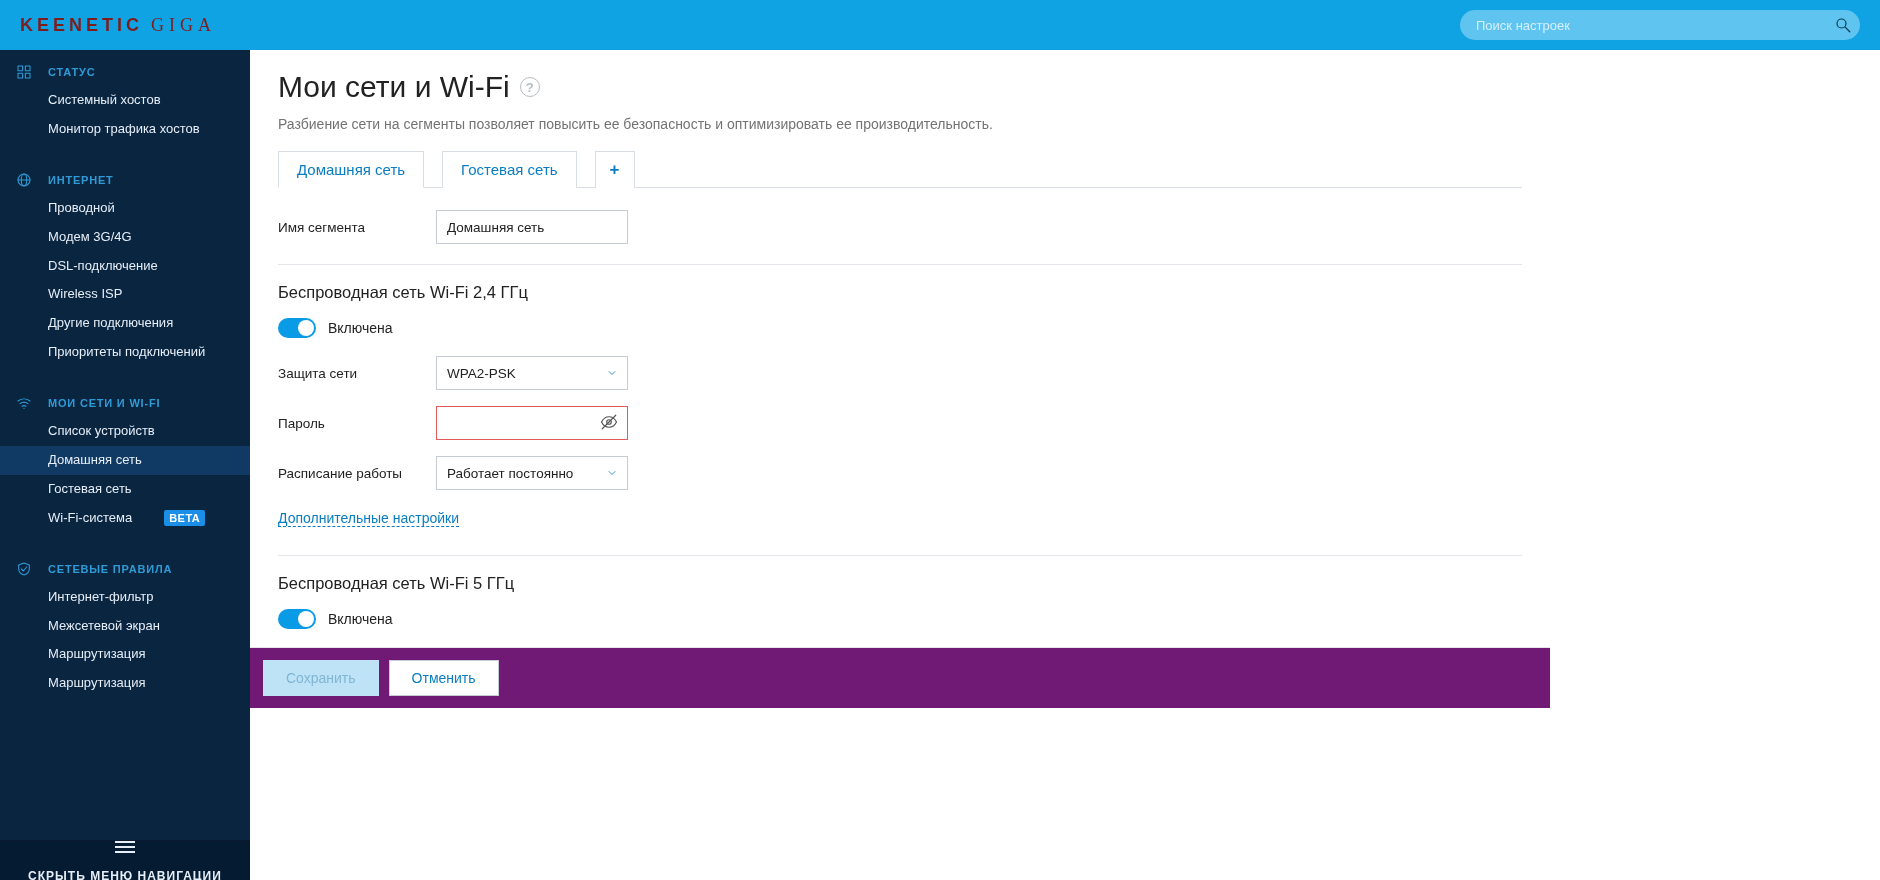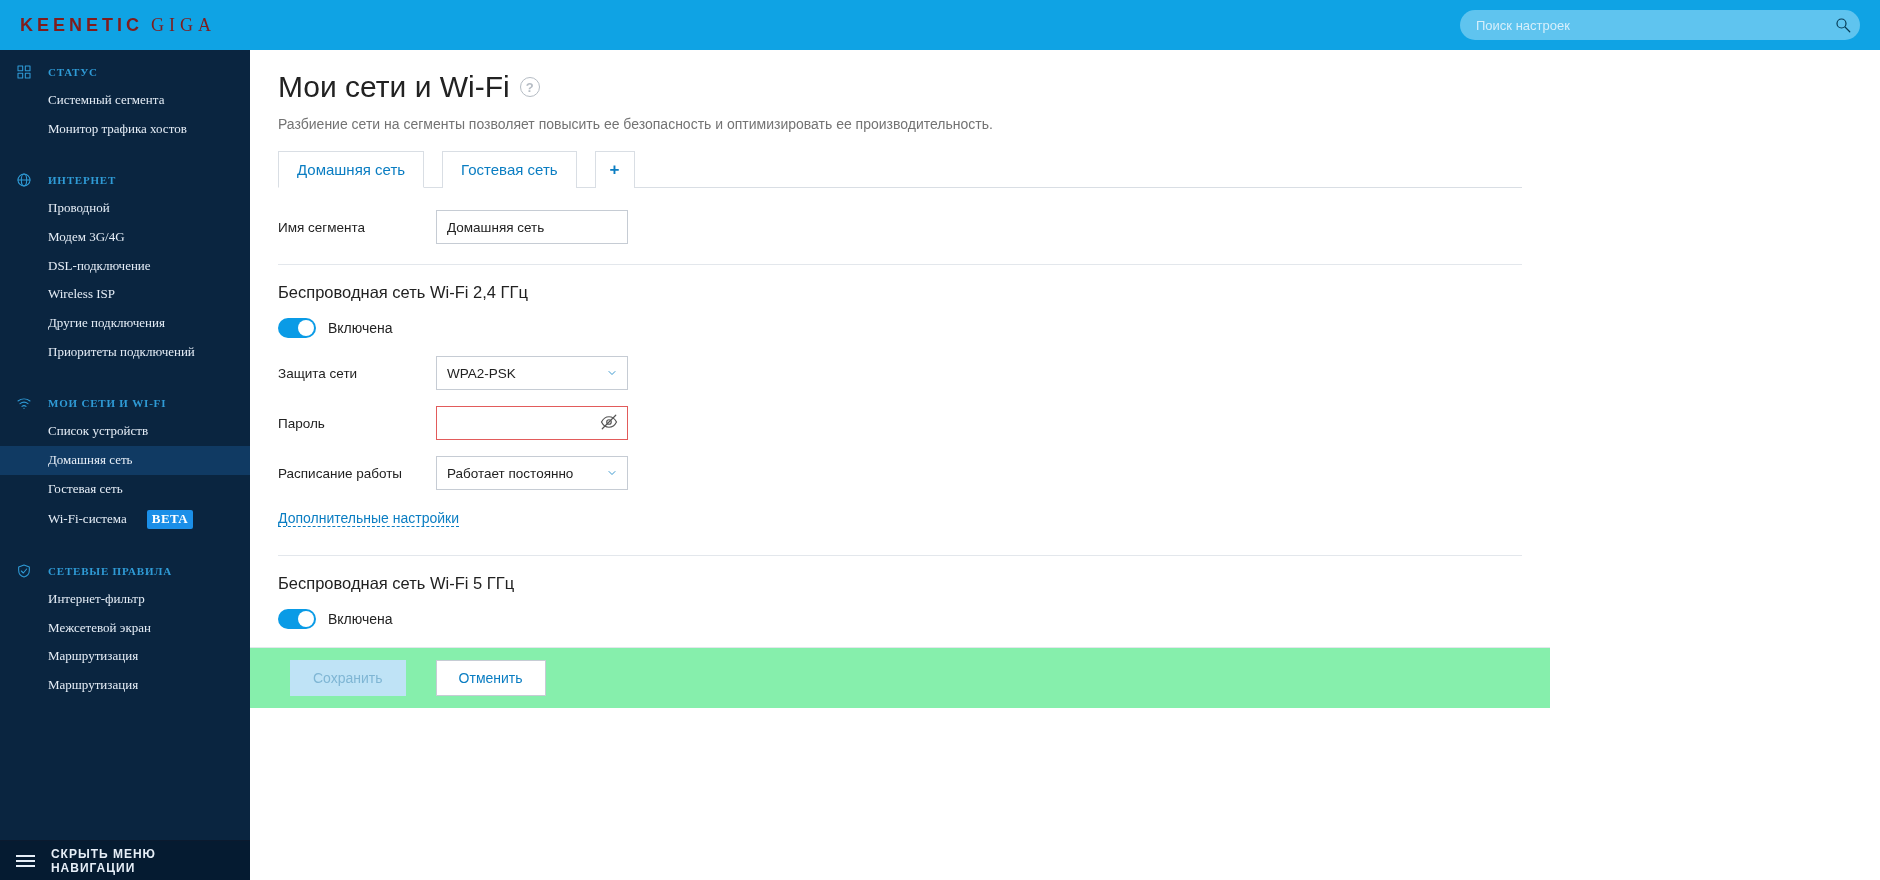--- a/index.html
+++ b/index.html
@@ -26,39 +26,39 @@
     color:#063a53;
   }
 
   .body-row { flex:1; display:flex; min-height:0; }
 
   
   .sidebar {
     width: 250px; background:#0a2540; color:#cfd8e3; display:flex; flex-direction:column;
     flex: 0 0 250px;
   }
-  .side-scroll { flex:1; overflow-y:auto; padding-bottom:8px;font-family:Liberation Serif, serif; }
+  .side-scroll { flex:1; overflow-y:auto; padding-bottom:8px; }
   .side-group-hdr {
     display:flex; align-items:center; gap:14px; padding: 14px 16px 6px 14px;
     color:#2f9bd6; font-size:11px; font-weight:700; letter-spacing:0.8px;
   }
   .side-group-hdr .ico { width:20px; display:flex; justify-content:center; }
   .side-item {
     display:flex; align-items:center; gap:14px; padding:6px 16px 6px 48px;
     color:#e6eef7; font-size:13px; cursor:pointer; line-height:1.3; min-height:26px;
   }
   .side-item.active { background:#103a63; }
   .beta-badge {
-    background:#1b8fe8; color:#fff; font-size:13px; font-weight:700;
-    padding:1px 5px; border-radius:2px; margin-left:6px; letter-spacing:0.5px;
+    background:#1b8fe8; color:#fff; font-size:11px; font-weight:700;
+    padding:1px 5px; border-radius:2px; margin-left:18px; letter-spacing:0.5px;
   }
   .side-collapse {
     height:40px; border-top:1px solid #0b1a2e; background:#051b31;
     display:flex; align-items:center; gap:16px; padding:0 16px;
-    color:#e6eef7; font-size:12px; letter-spacing:1px; font-weight:600;
+    color:#e6eef7; font-size:12px; letter-spacing:1px; font-weight:600;flex-direction:column;
   }
   .side-collapse .ham { width:20px; display:flex; flex-direction:column; gap:3px; }
   .side-collapse .ham span { height:2px; background:#e6eef7; }
 
   
   .main { flex:1; overflow-y:auto; background:#fff; position:relative; }
   .main-inner { padding: 20px 28px 100px 28px; max-width: 1300px; }
   .page-title {
     font-size:30px; font-weight:400; color:#222; display:flex; align-items:center; gap:10px;
   }
@@ -103,22 +103,22 @@
   .toggle-row { display:flex; align-items:center; gap:12px; margin-bottom:18px; }
   .toggle { width:38px; height:20px; border-radius:10px; background:#0a9be6; position:relative; cursor:pointer; }
   .toggle .knob { width:16px; height:16px; border-radius:50%; background:#fff; position:absolute; top:2px; right:2px; }
   .toggle-label { font-size:14px; }
 
   .link-more { color:#0a7dc2; font-size:14px; border-bottom:1px dashed #0a7dc2; cursor:pointer; display:inline-block; }
 
   
   .action-bar {
     position:sticky; bottom:0; left:0; right:0;
-    border-top:1px solid #e3e7ec; padding:12px 40px;
-    display:flex; gap:30px; background:#86efac;
+    border-top:1px solid #e3e7ec; padding:12px 13px;
+    display:flex; gap:10px; background:#701a75;
     margin-left:-28px; margin-right:-28px;
   }
   .btn {
     height:36px; padding:0 22px; font-size:14px; cursor:pointer;
     border:1px solid #c6ccd4; background:#fff; color:#0a7dc2;
   }
   .btn.primary { background:#bfe3f6; border-color:#bfe3f6; color:#7fb6d4; cursor:default; }
   .btn.primary[disabled] { opacity:1; }
 
   
@@ -154,21 +154,21 @@
           <svg width="16" height="16" viewBox="0 0 24 24">
               <rect class="stroke" x="3" y="3" width="7" height="7"></rect>
               <rect class="stroke" x="14" y="3" width="7" height="7"></rect>
               <rect class="stroke" x="3" y="14" width="7" height="7"></rect>
               <rect class="stroke" x="14" y="14" width="7" height="7"></rect>
             </svg>
         </span>
         <span>СТАТУС</span>
       </div>
       <div class="side-item">
-          <span>Системный сегмента</span>
+          <span>Системный хостов</span>
         </div>
       <div class="side-item">
           <span>Монитор трафика хостов</span>
         </div>
 
       <div class="side-group-hdr" style="margin-top:14px">
         <span class="ico">
           <svg width="16" height="16" viewBox="0 0 24 24">
               <circle class="stroke" cx="12" cy="12" r="9"></circle>
               <ellipse class="stroke" cx="12" cy="12" rx="4" ry="9"></ellipse>

